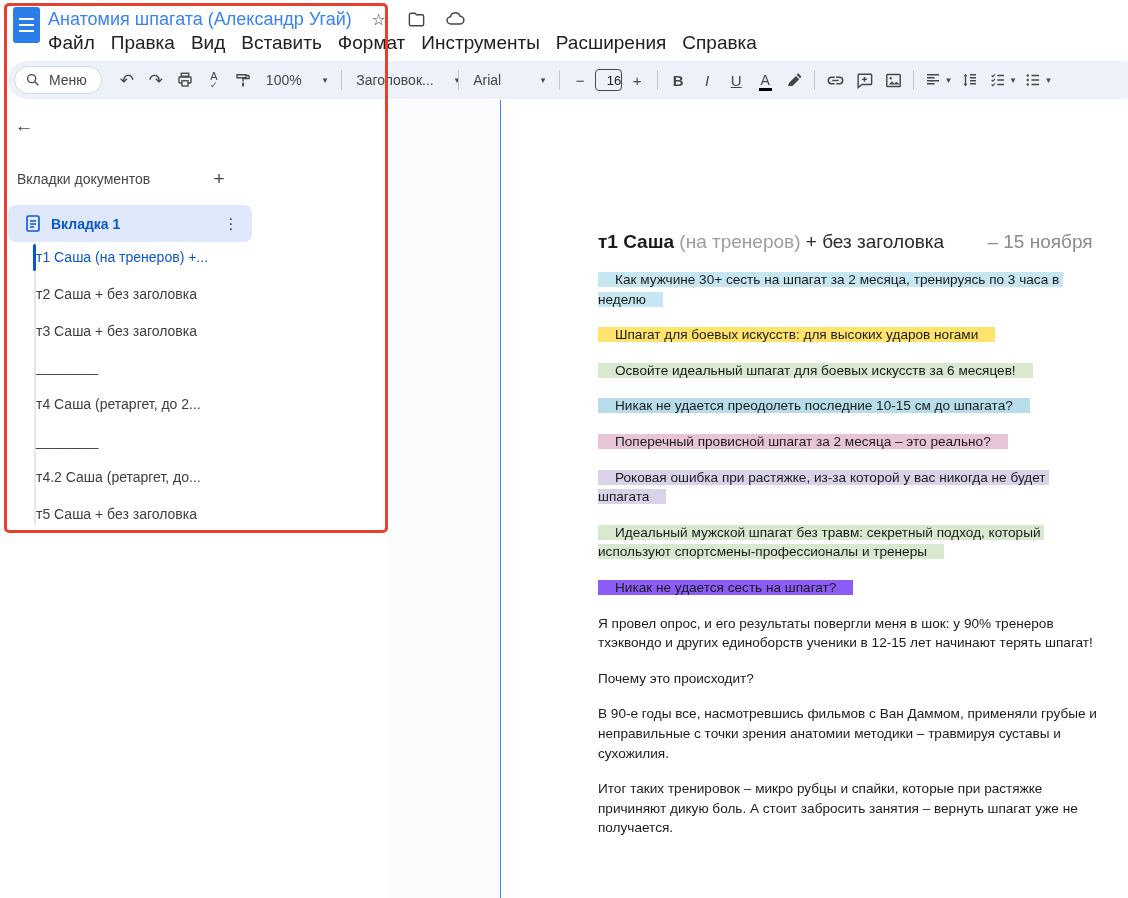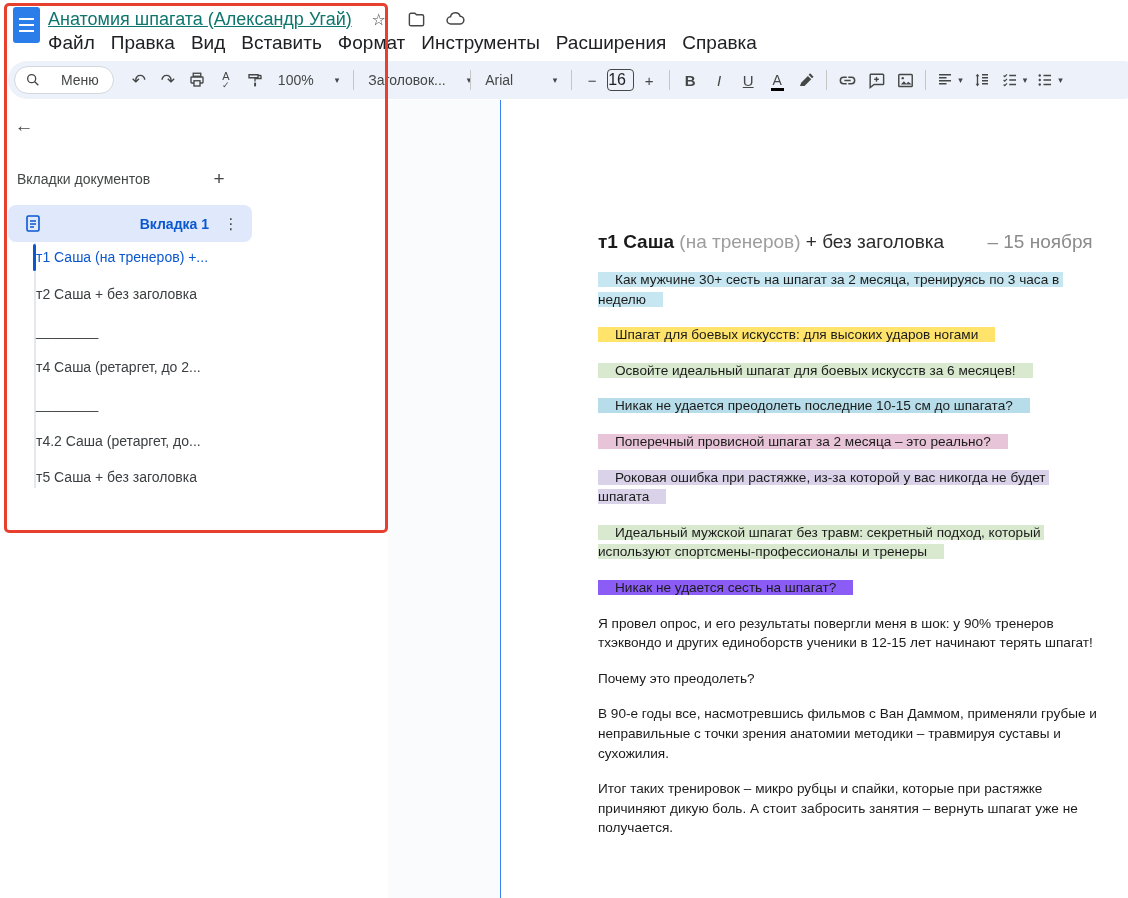--- a/index.html
+++ b/index.html
@@ -10,58 +10,58 @@
   }
   button { background:none; border:none; font:inherit; cursor:pointer; color:inherit; }
 
   
   .titlebar { position:absolute; top:0; left:0; width:100%; height:58px; background:#fff; }
   .docs-logo { position:absolute; left:13px; top:7px; width:27px; height:36px;
     background:#2b7de9; border-radius:3px; }
   .docs-logo .lines { position:absolute; left:6px; top:11px; width:15px; height:15px;
     background:repeating-linear-gradient(#fff 0 2px, transparent 2px 6px); }
   .title-row { position:absolute; left:48px; top:6px; height:26px; display:flex; align-items:center; gap:16px; }
-  .doc-title { font-size:18px; color:#0f766e; white-space:nowrap;text-decoration:underline; }
+  .doc-title { font-size:18px; color:#3b82f6; white-space:nowrap; }
   .t-icon { display:flex; align-items:center; justify-content:center; width:22px; height:22px; color:#444746; font-size:16px; }
   .menubar { position:absolute; left:40px; top:30px; display:flex; }
   .menu-item { font-size:19px; color:#202124; padding:2px 8px; border-radius:4px; white-space:nowrap; }
 
   
   .toolbar { position:absolute; left:8px; top:61px; width:1134px; height:38px;
     background:#edf2fa; border-radius:20px; display:flex; align-items:center; padding:0 6px; gap:1px; }
-  .menu-pill { display:flex; align-items:center; gap:20px; background:#fff; border:1px solid #d3d7de;
+  .menu-pill { display:flex; align-items:center; gap:8px; background:#fff; border:1px solid #d3d7de;
     border-radius:16px; height:28px; padding:0 14px 0 10px; margin-right:10px; font-size:14px; color:#444746; }
   .tb { min-width:28px; height:28px; border-radius:4px; display:flex; align-items:center; justify-content:center;
     color:#444746; font-size:15px; }
   .tb.arrow { font-size:17px; }
   .sep { width:1px; height:20px; background:#c4c7c5; margin:0 5px; flex:none; }
   .tb-select { display:flex; align-items:center; gap:21px; padding:0 8px; height:28px; border-radius:4px;
     font-size:14px; color:#444746; white-space:nowrap; }
   .caret { font-size:9px; color:#444746; }
   .size-input { width:27px; height:22px; border:1px solid #444746; border-radius:4px; background:transparent;
-    text-align:left; font-size:16px; color:#202124; font-family:inherit; }
+    text-align:right; font-size:13px; color:#202124; font-family:inherit; }
   .bold-b { font-weight:700; font-size:15px; }
   .italic-i { font-style:italic; font-size:15px; }
   .underline-u { text-decoration:underline; font-size:15px; }
   .acolor { position:relative; font-size:14px; line-height:1; }
   .acolor::after { content:""; position:absolute; left:-2px; right:-2px; bottom:-4px; height:3px; background:#000; }
   .spell { display:flex; flex-direction:column; align-items:center; line-height:1; }
   .spell .a { font-size:11px; } .spell .c { font-size:9px; margin-top:-1px; }
 
   
   .sidebar { position:absolute; left:0; top:100px; width:388px; height:798px; background:#fff; }
   .back-btn { position:absolute; left:6px; top:8px; width:36px; height:36px; border-radius:50%;
     display:flex; align-items:center; justify-content:center; font-size:19px; color:#444746; }
   .tabs-header { position:absolute; left:17px; top:66px; width:215px; display:flex;
     justify-content:space-between; align-items:center; font-size:14px; color:#444746; }
   .add-tab { width:26px; height:26px; display:flex; align-items:center; justify-content:center;
     font-size:19px; color:#444746; border-radius:50%; }
   .tab-pill { position:absolute; left:8px; top:105px; width:244px; height:37px; background:#dfe9fb;
     border-radius:8px; display:flex; align-items:center; padding:0 10px 0 18px; gap:11px; }
-  .tab-pill .label { font-size:14px; font-weight:600; color:#0b57d0; flex:1;text-align:right; }
+  .tab-pill .label { font-size:14px; font-weight:600; color:#0b57d0; flex:1; }
   .kebab { font-size:15px; color:#444746; width:22px; height:22px; display:flex; align-items:center; justify-content:center; }
   .tab-items { position:absolute; left:0; top:139px; width:268px; }
   .tab-items::before { content:""; position:absolute; left:34px; top:4px; bottom:8px; width:2px; background:#e4e7eb; }
   .tab-item { position:relative; height:36.7px; display:flex; align-items:center; padding-left:36px;
     font-size:14px; color:#3c4043; white-space:nowrap; overflow:hidden; }
   .tab-item.active { color:#0b57d0; }
   .tab-item.active::after { content:""; position:absolute; left:33px; top:5px; bottom:5px; width:3px;
     background:#0b57d0; border-radius:2px; }
 
   
@@ -257,20 +257,21 @@
     <svg class="ic" width="14" height="17" viewBox="0 0 14 17">
       <rect x="1" y="1" width="12" height="15" rx="1.5" fill="none" stroke="#0b57d0" stroke-width="1.6"></rect>
       <path d="M4 6h6M4 9h6M4 12h4" stroke="#0b57d0" stroke-width="1.4"></path>
     </svg>
     <span class="label">Вкладка 1</span>
     <span class="kebab">⋮</span>
   </div>
   <div class="tab-items" id="tab-items">
       <div class="tab-item active">т1 Саша (на тренеров) +...</div>
       <div class="tab-item">т2 Саша + без заголовка</div>
+      <div class="tab-item">т3 Саша + без заголовка</div>
       <div class="tab-item">________</div>
       <div class="tab-item">т4 Саша (ретаргет, до 2...</div>
       <div class="tab-item">________</div>
       <div class="tab-item">т4.2 Саша (ретаргет, до...</div>
       <div class="tab-item">т5 Саша + без заголовка</div>
     </div>
 </aside>
 
 <main class="doc-area">
   <div class="page">
@@ -284,21 +285,21 @@
       <div id="doc-paragraphs">
           <p class="doc-par"><mark style="background-color: rgb(198, 231, 241);">Как мужчине 30+ сесть на шпагат за 2 месяца, тренируясь по 3 часа в неделю</mark></p>
           <p class="doc-par"><mark style="background-color: rgb(255, 227, 106);">Шпагат для боевых искусств: для высоких ударов ногами</mark></p>
           <p class="doc-par"><mark style="background-color: rgb(216, 233, 207);">Освойте идеальный шпагат для боевых искусств за 6 месяцев!</mark></p>
           <p class="doc-par"><mark style="background-color: rgb(182, 221, 233);">Никак не удается преодолеть последние 10-15 см до шпагата?</mark></p>
           <p class="doc-par"><mark style="background-color: rgb(232, 196, 216);">Поперечный провисной шпагат за 2 месяца – это реально?</mark></p>
           <p class="doc-par"><mark style="background-color: rgb(217, 210, 233);">Роковая ошибка при растяжке, из-за которой у вас никогда не будет шпагата</mark></p>
           <p class="doc-par"><mark style="background-color: rgb(216, 233, 207);">Идеальный мужской шпагат без травм: секретный подход, который используют спортсмены-профессионалы и тренеры</mark></p>
           <p class="doc-par"><mark style="background-color: #8b5cf6;">Никак не удается сесть на шпагат?</mark></p>
           <p class="doc-par"><span>Я провел опрос, и его результаты повергли меня в шок: у 90% тренеров тхэквондо и других единоборств ученики в 12-15 лет начинают терять шпагат!</span></p>
-          <p class="doc-par"><span>Почему это преодолеть?</span></p>
+          <p class="doc-par"><span>Почему это происходит?</span></p>
           <p class="doc-par"><span>В 90-е годы все, насмотревшись фильмов с Ван Даммом, применяли грубые и неправильные с точки зрения анатомии методики – травмируя суставы и сухожилия.</span></p>
           <p class="doc-par"><span>Итог таких тренировок – микро рубцы и спайки, которые при растяжке причиняют дикую боль. А стоит забросить занятия – вернуть шпагат уже не получается.</span></p>
         </div>
     </div>
   </div>
 </main>
 
 <div class="annotation-box"></div>
 
 </body></html>

